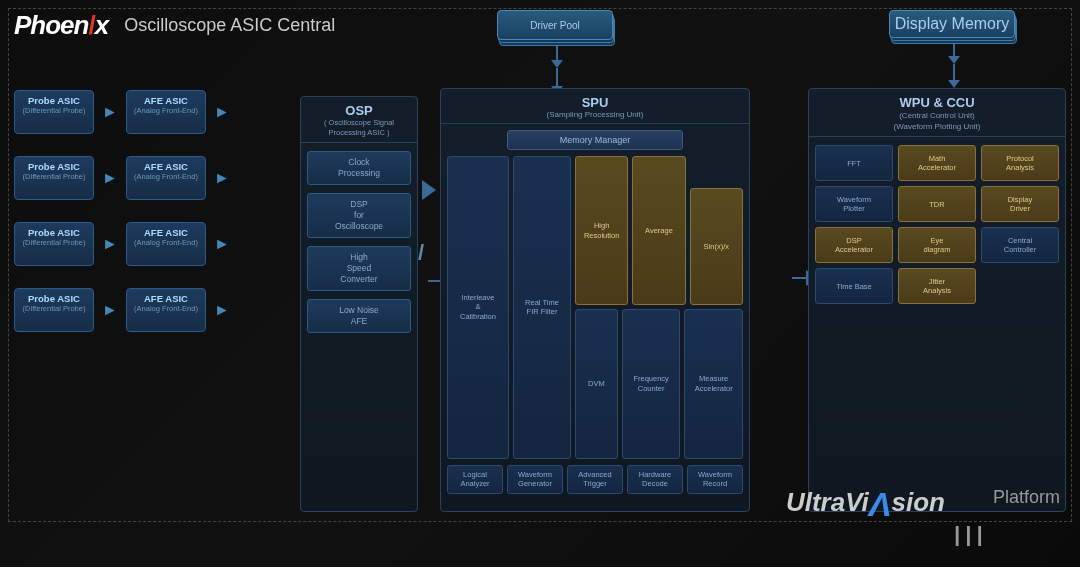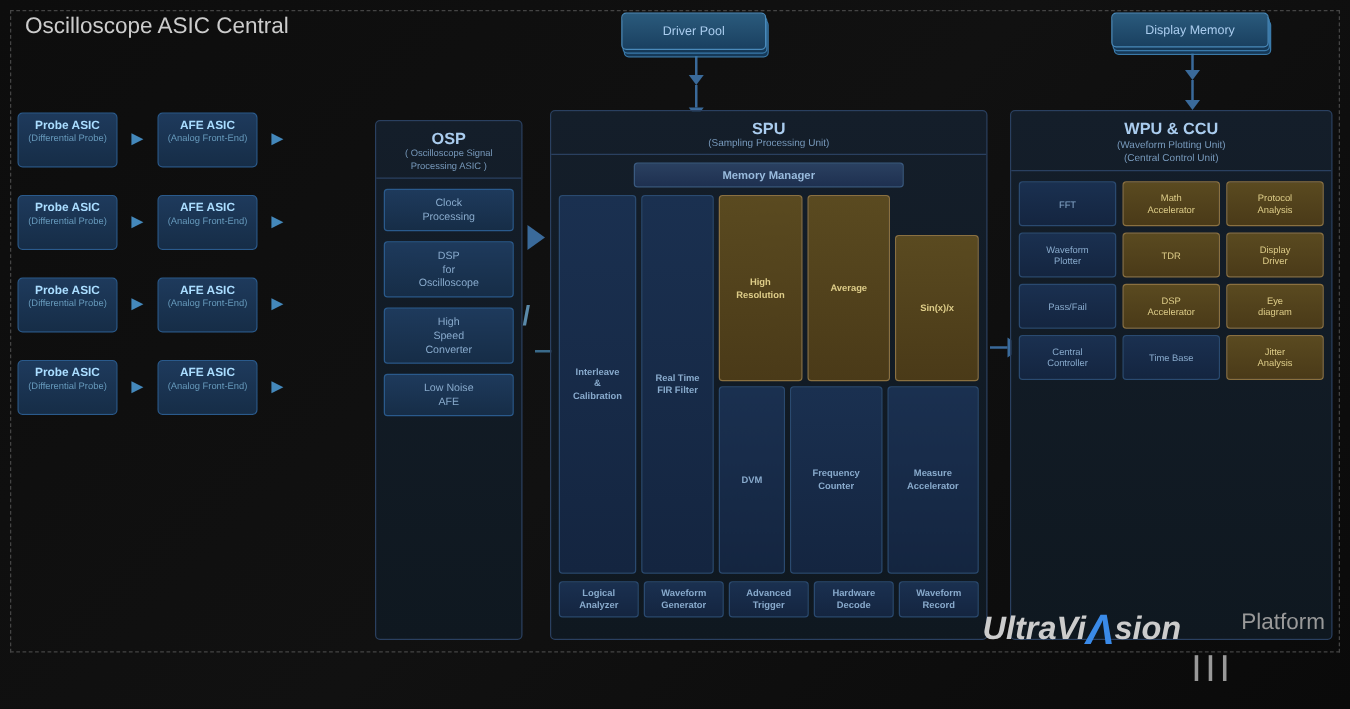--- a/index.html
+++ b/index.html
@@ -178,21 +178,21 @@
       padding: 5px 4px;
       font-size: 8.5px;
       line-height: 1.3;
     }
 
     
     .spu-section {
       position: absolute;
       left: 440px;
       top: 88px;
-      width: 350px;
+      width: 310px;
       bottom: 55px;
       background: linear-gradient(180deg, #141e2a 0%, #0f1820 100%);
       border: 1px solid #2a4060;
       border-radius: 4px;
     }
 
     .spu-header {
       text-align: center;
       padding: 6px 4px 4px;
       border-bottom: 1px solid #2a4060;
@@ -208,21 +208,20 @@
       font-size: 8px;
       color: #7799bb;
     }
 
     .spu-content {
       padding: 6px;
       height: calc(100% - 46px);
       display: flex;
       flex-direction: column;
       gap: 6px;
-      font-weight: bold;
     }
 
     .spu-block-dark {
       background: linear-gradient(180deg, #1a3050 0%, #142540 100%);
       border: 1px solid #2a4a70;
       border-radius: 3px;
       text-align: center;
       padding: 4px 2px;
       color: #88aacc;
       font-size: 7.5px;
@@ -337,20 +336,23 @@
       gap: 6px;
     }
   </style>
 </head>
 <body>
 
 <div class="main-container">
   <div class="outer-border"></div>
 
   <div class="header">
+    <div class="phoenix-logo">
+      <span>Phoen</span><span class="slash">/</span><span>x</span>
+    </div>
     <div class="header-title">Oscilloscope ASIC Central</div>
   </div>
 
   <div class="memory-pool" style="position:absolute; top:10px; left:492px; width:130px;">
     <div style="position:relative; width:120px; margin:0 auto;">
       <div style="width:116px; height:30px; background:linear-gradient(180deg,#1e4a6c,#153856); border:1px solid #3a7aaa; border-radius:4px; position:absolute; top:6px; left:2px; z-index:1;"></div>
       <div style="width:116px; height:30px; background:linear-gradient(180deg,#1e4a6c,#153856); border:1px solid #3a7aaa; border-radius:4px; position:absolute; top:3px; left:1px; z-index:2;"></div>
       <div style="width:116px; height:30px; background:linear-gradient(180deg,#2a5a7c,#1a4060); border:1px solid #4a8abA; border-radius:4px; position:relative; z-index:3; display:flex; align-items:center; justify-content:center;">
         <span style="font-size:10px; color:#aaccee;">Driver Pool</span>
       </div>
@@ -360,21 +362,21 @@
     <div style="width:0; height:0; border-left:6px solid transparent; border-right:6px solid transparent; border-top:8px solid #3a6a9a; margin:0 auto;"></div>
     <div style="width:2px; height:18px; background:#3a6a9a; margin:0 auto;"></div>
     <div style="width:0; height:0; border-left:6px solid transparent; border-right:6px solid transparent; border-top:8px solid #3a6a9a; margin:0 auto;"></div>
   </div>
 
   <div class="display-memory" style="position:absolute; top:10px; right:56px; width:140px; text-align:center;">
     <div style="position:relative; width:130px; margin:0 auto;">
       <div style="width:126px; height:28px; background:linear-gradient(180deg,#1e4a6c,#153856); border:1px solid #3a7aaa; border-radius:4px; position:absolute; top:6px; left:2px; z-index:1;"></div>
       <div style="width:126px; height:28px; background:linear-gradient(180deg,#1e4a6c,#153856); border:1px solid #3a7aaa; border-radius:4px; position:absolute; top:3px; left:1px; z-index:2;"></div>
       <div style="width:126px; height:28px; background:linear-gradient(180deg,#2a5a7c,#1a4060); border:1px solid #4a8aba; border-radius:4px; position:relative; z-index:3; display:flex; align-items:center; justify-content:center;">
-        <span style="font-size:10px; color:#aaccee;">Display Memory</span>
+        <span style="font-size:16px; color:#aaccee;">Display Memory</span>
       </div>
     </div>
 
     <div style="width:2px; height:16px; background:#3a6a9a; margin:2px auto 0;"></div>
     <div style="width:0; height:0; border-left:6px solid transparent; border-right:6px solid transparent; border-top:8px solid #3a6a9a; margin:0 auto;"></div>
     <div style="width:2px; height:16px; background:#3a6a9a; margin:0 auto;"></div>
     <div style="width:0; height:0; border-left:6px solid transparent; border-right:6px solid transparent; border-top:8px solid #3a6a9a; margin:0 auto;"></div>
   </div>
 
   <div class="probes-column">
@@ -496,31 +498,30 @@
   </div>
 
   <div style="position:absolute; left:792px; top:270px; display:flex; align-items:center;">
     <div style="width:14px; height:2px; background:#3a6a9a;"></div>
     <div style="width:0; height:0; border-top:8px solid transparent; border-bottom:8px solid transparent; border-left:12px solid #3a6a9a;"></div>
   </div>
 
   <div class="wpu-section">
     <div class="wpu-header">
       <div class="wpu-title">WPU &amp; CCU</div>
+      <div class="wpu-sub">(Central Control Unit)</div>
       <div class="wpu-sub">(Waveform Plotting Unit)</div>
-      <div class="wpu-sub">(Central Control Unit)</div>
     </div>
     <div class="wpu-grid">
       <div class="wpu-block-dark">FFT</div>
       <div class="wpu-block-gold">Math<br>Accelerator</div>
       <div class="wpu-block-gold">Protocol<br>Analysis</div>
       <div class="wpu-block-dark">Waveform<br>Plotter</div>
       <div class="wpu-block-gold">TDR</div>
       <div class="wpu-block-gold">Display<br>Driver</div>
-      <div class="wpu-block-dark">Pass/Fail</div>
       <div class="wpu-block-gold">DSP<br>Accelerator</div>
       <div class="wpu-block-gold">Eye<br>diagram</div>
       <div class="wpu-block-dark">Central<br>Controller</div>
       <div class="wpu-block-dark">Time Base</div>
       <div class="wpu-block-gold">Jitter<br>Analysis</div>
     </div>
   </div>
 
   <div class="ultravision-brand">
     <div style="display:flex; align-items:flex-start;">

